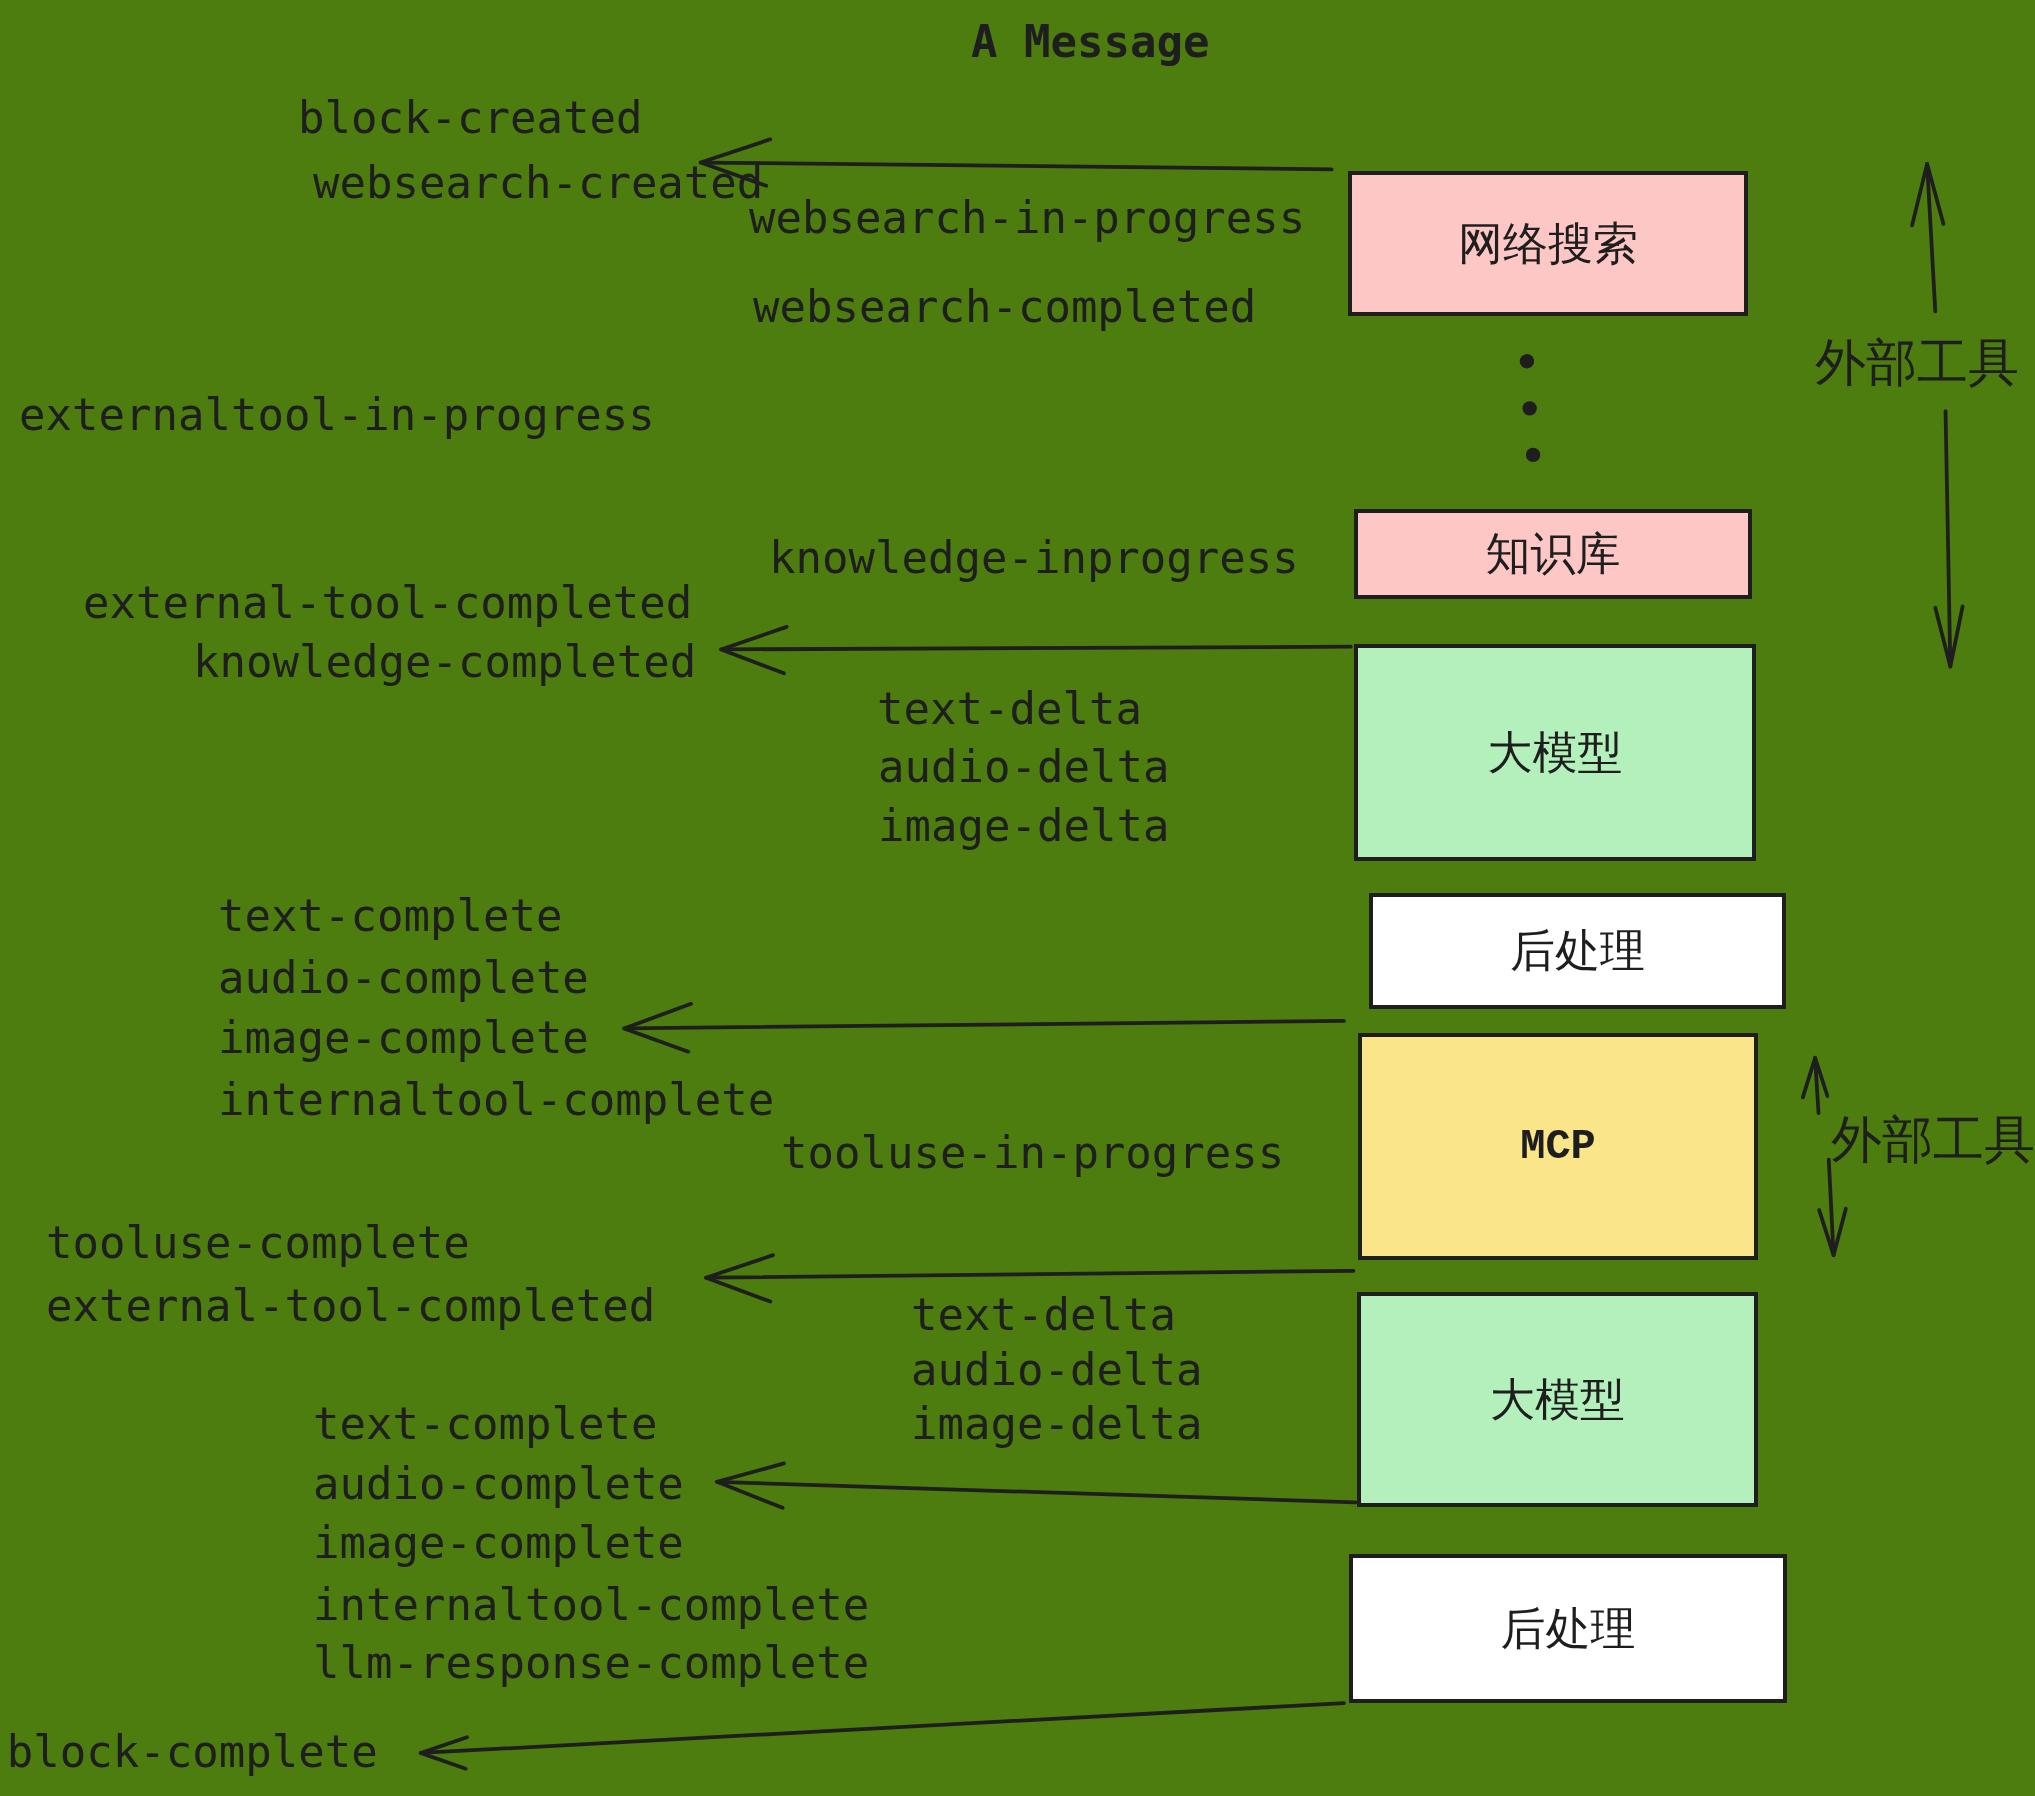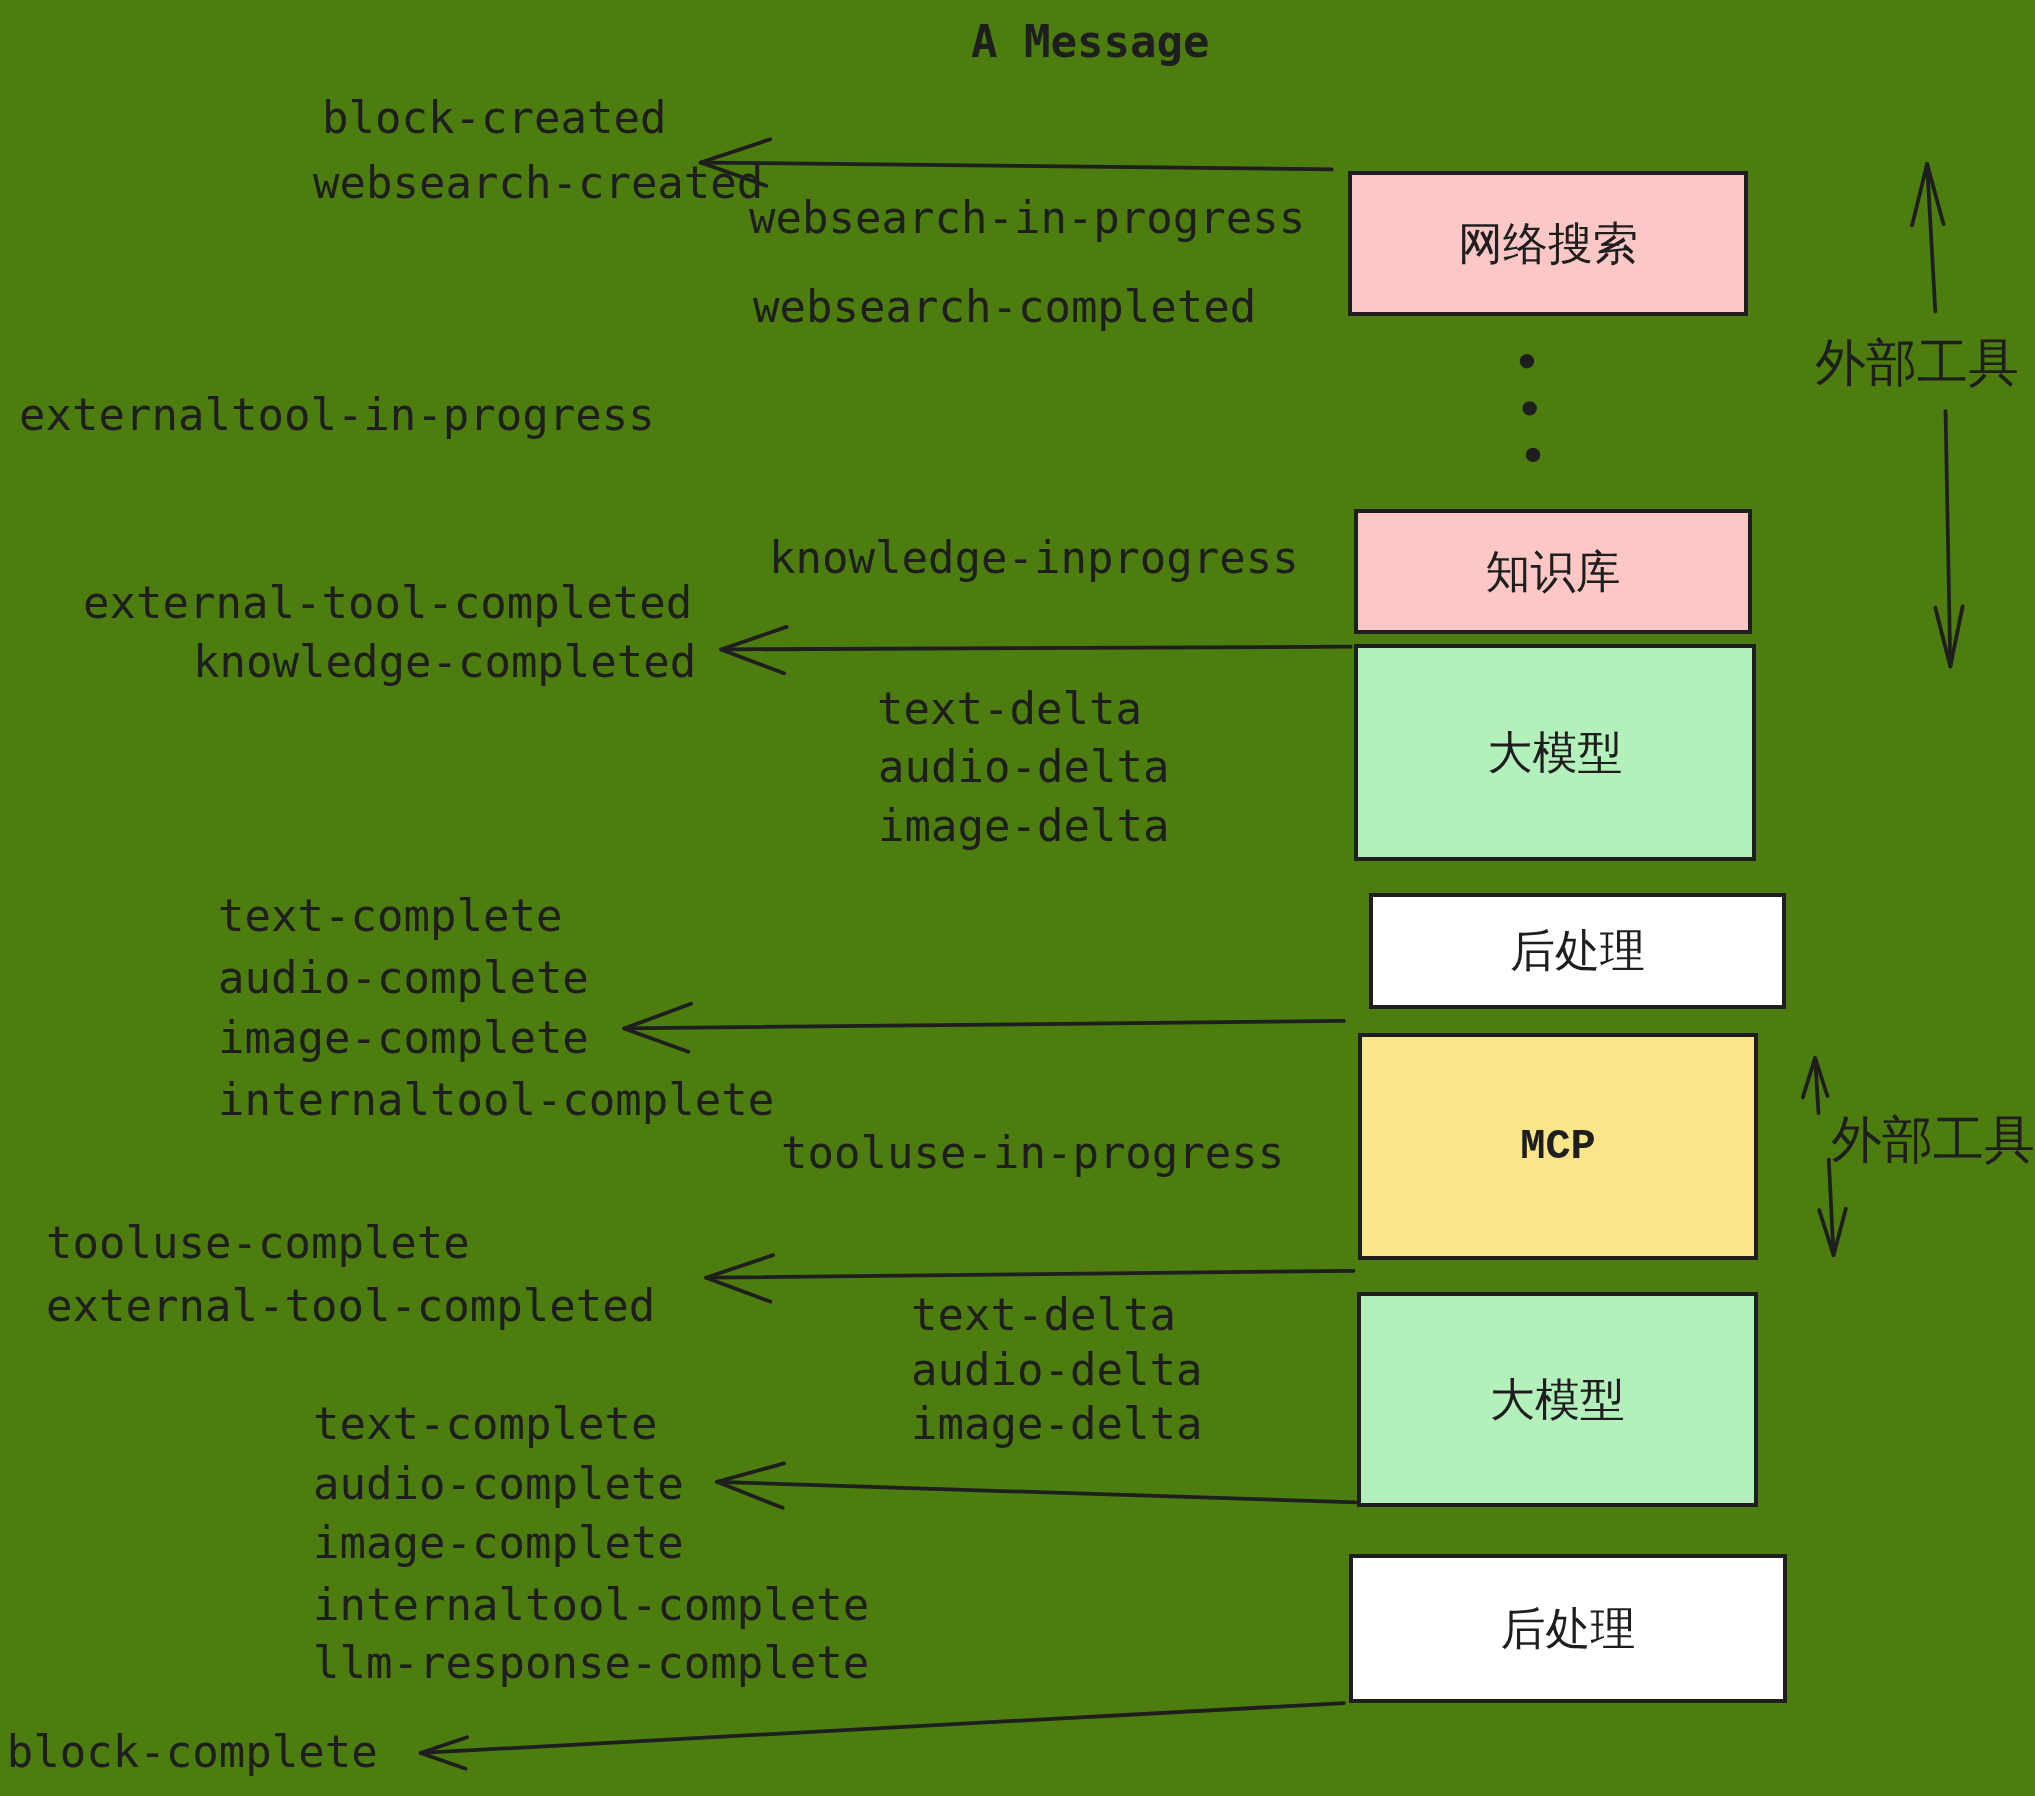--- a/index.html
+++ b/index.html
@@ -117,31 +117,31 @@
     </g>
     <g>
       <path d="M2678 1698 L2685 1838"></path>
       <path d="M2664 1772 L2685 1838 L2703 1770"></path>
     </g>
   </svg>
 
   <div class="title" style="left:971px; top:16.4px;">A Message</div>
 
   <div class="node" style="left: 1348px; top: 171px; width: 400px; height: 145px; background-color: rgb(253, 199, 197);">网络搜索</div>
-  <div class="node" style="left: 1354px; top: 509px; width: 398px; height: 125px; background-color: rgb(253, 199, 197);">知识库</div>
+  <div class="node" style="left: 1354px; top: 509px; width: 398px; height: 90px; background-color: rgb(253, 199, 197);">知识库</div>
   <div class="node" style="left: 1354px; top: 644px; width: 402px; height: 217px; background-color: rgb(179, 240, 188);">大模型</div>
   <div class="node" style="left: 1369px; top: 893px; width: 417px; height: 116px; background-color: rgb(255, 255, 255);">后处理</div>
   <div class="node mono" style="left: 1358px; top: 1033px; width: 400px; height: 227px; background-color: rgb(250, 229, 136);">MCP</div>
   <div class="node" style="left: 1357px; top: 1292px; width: 401px; height: 215px; background-color: rgb(179, 240, 188);">大模型</div>
   <div class="node" style="left: 1349px; top: 1554px; width: 438px; height: 149px; background-color: rgb(255, 255, 255);">后处理</div>
 
   <div class="side-label" style="left:1815px; top:329px;">外部工具</div>
   <div class="side-label" style="left:1831px; top:1106px;">外部工具</div>
 
-  <div class="evt" style="left:322px;  top:93px;">block-created</div>
+  <div class="evt" style="left:298px;  top:93px;">block-created</div>
   <div class="evt" style="left:313px;  top:158px;">websearch-created</div>
   <div class="evt" style="left:749px; top:193px;">websearch-in-progress</div>
   <div class="evt" style="left:753px; top:282px;">websearch-completed</div>
   <div class="evt" style="left:19px;   top:390px;">externaltool-in-progress</div>
   <div class="evt" style="left:769px; top:533px;">knowledge-inprogress</div>
   <div class="evt" style="left:83px;  top:578px;">external-tool-completed</div>
   <div class="evt" style="left:193px;  top:637px;">knowledge-completed</div>
   <div class="evt" style="left:877px; top:684px;">text-delta</div>
   <div class="evt" style="left:878px; top:742px;">audio-delta</div>
   <div class="evt" style="left:878px; top:801px;">image-delta</div>

